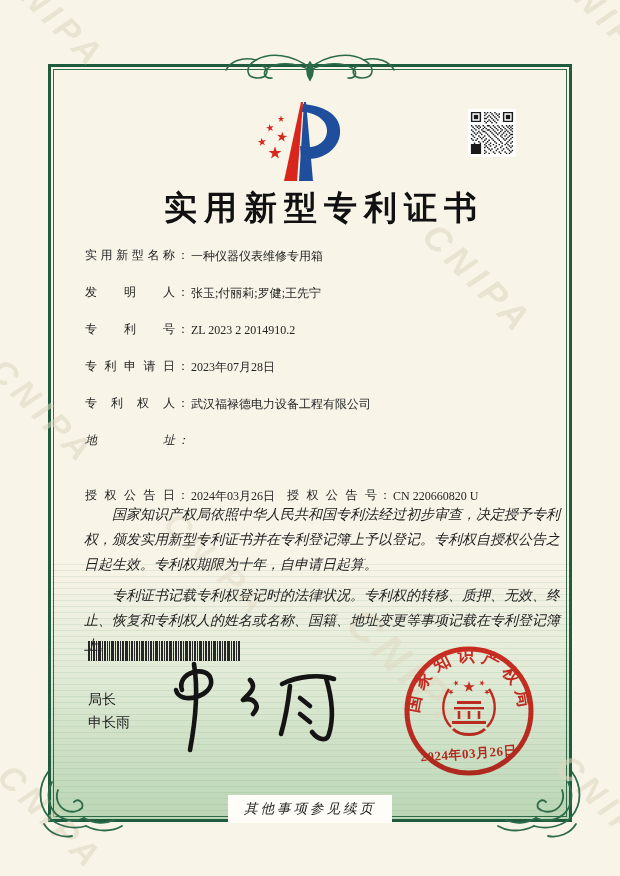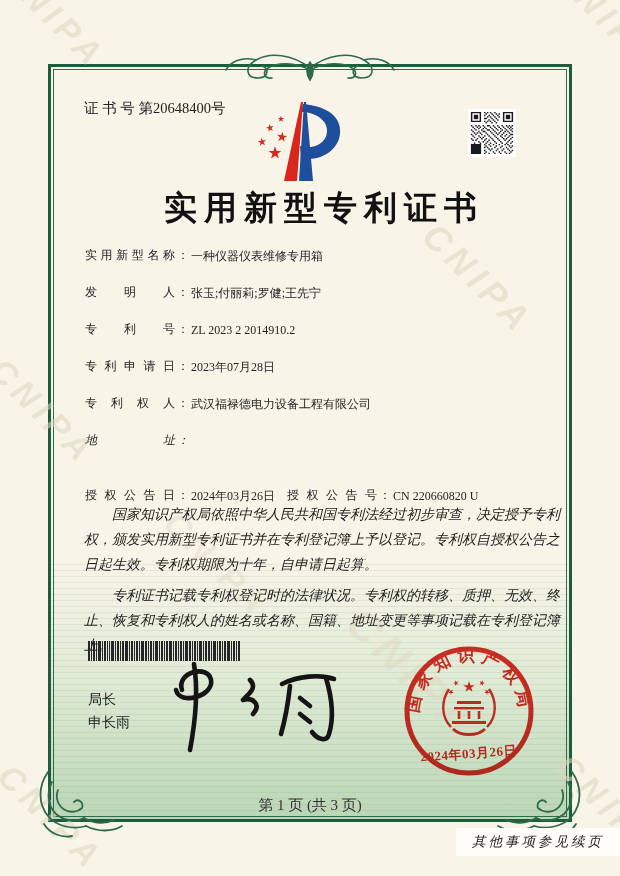--- a/index.html
+++ b/index.html
@@ -43,21 +43,21 @@
   .barcode{left:88px;top:641px;}
   .sigrole{left:88px;top:691px;font-size:14px;color:#222;
            font-family:"Liberation Sans","DejaVu Sans",sans-serif;}
   .signame{left:88px;top:714px;font-size:14px;color:#222;
            font-family:"Liberation Sans","DejaVu Sans",sans-serif;}
   .sigscript{left:158px;top:656px;}
 
   .seal{left:401px;top:643px;mix-blend-mode:multiply;opacity:.95;}
 
   .pageno{left:0;right:0;top:796px;text-align:center;font-size:15px;color:#333;z-index:4;}
-  .footnote{left:0;right:0;top:828px;text-align:right;z-index:4;}
+  .footnote{left:0;right:0;top:795px;text-align:center;z-index:4;}
   .footnote span{display:inline-block;background:#fffdf8;padding:5px 16px;font-size:13.5px;
                  font-style:italic;letter-spacing:3px;color:#1d1d1d;}
   .qr{left:468px;top:109px;}
   .logo{left:250px;top:99px;}
 </style>
 </head>
 <body>
 
 <div class="page">
 
@@ -100,21 +100,20 @@
     <g stroke="#2d6b4a" fill="none" stroke-width="1.8" stroke-linecap="round" transform="translate(92,0) scale(-1,1)">
       <path d="M14 4 C4 18 4 36 14 48 C22 58 38 62 52 58"></path>
       <path d="M18 14 C12 26 14 38 22 46 C30 53 42 54 50 50"></path>
       <path d="M24 22 C21 30 24 38 31 42 C37 45 44 44 48 40 C50 34 44 30 40 34"></path>
       <path d="M52 58 C64 64 78 64 88 58"></path>
       <path d="M50 50 C60 56 72 56 80 52"></path>
       <path d="M10 56 C16 66 28 70 38 68"></path>
     </g>
   </svg>
 
-  <div class="abs certno">证 书 号 第20648400号</div>
 
   <svg class="abs logo" width="98" height="86" viewBox="0 0 98 86">
     <defs>
       <path id="star" d="M0 -1 L0.588 0.809 L-0.951 -0.309 L0.951 -0.309 L-0.588 0.809 Z"></path>
     </defs>
     <path d="M53 5 C76 7 92 17 90 35 C88 53 68 63 51 59 L50 47 C62 51 76 45 77 33 C78 21 65 13 51 13 Z" fill="#1f4e9c"></path>
     <polygon points="51,3 53,3 47,82 34,82" fill="#d8261c"></polygon>
     <polygon points="54,3 56,3 63,82 49,82" fill="#1f4e9c"></polygon>
     <g fill="#d8261c">
       <use href="#star" transform="translate(31,20) scale(3.4)"></use>

